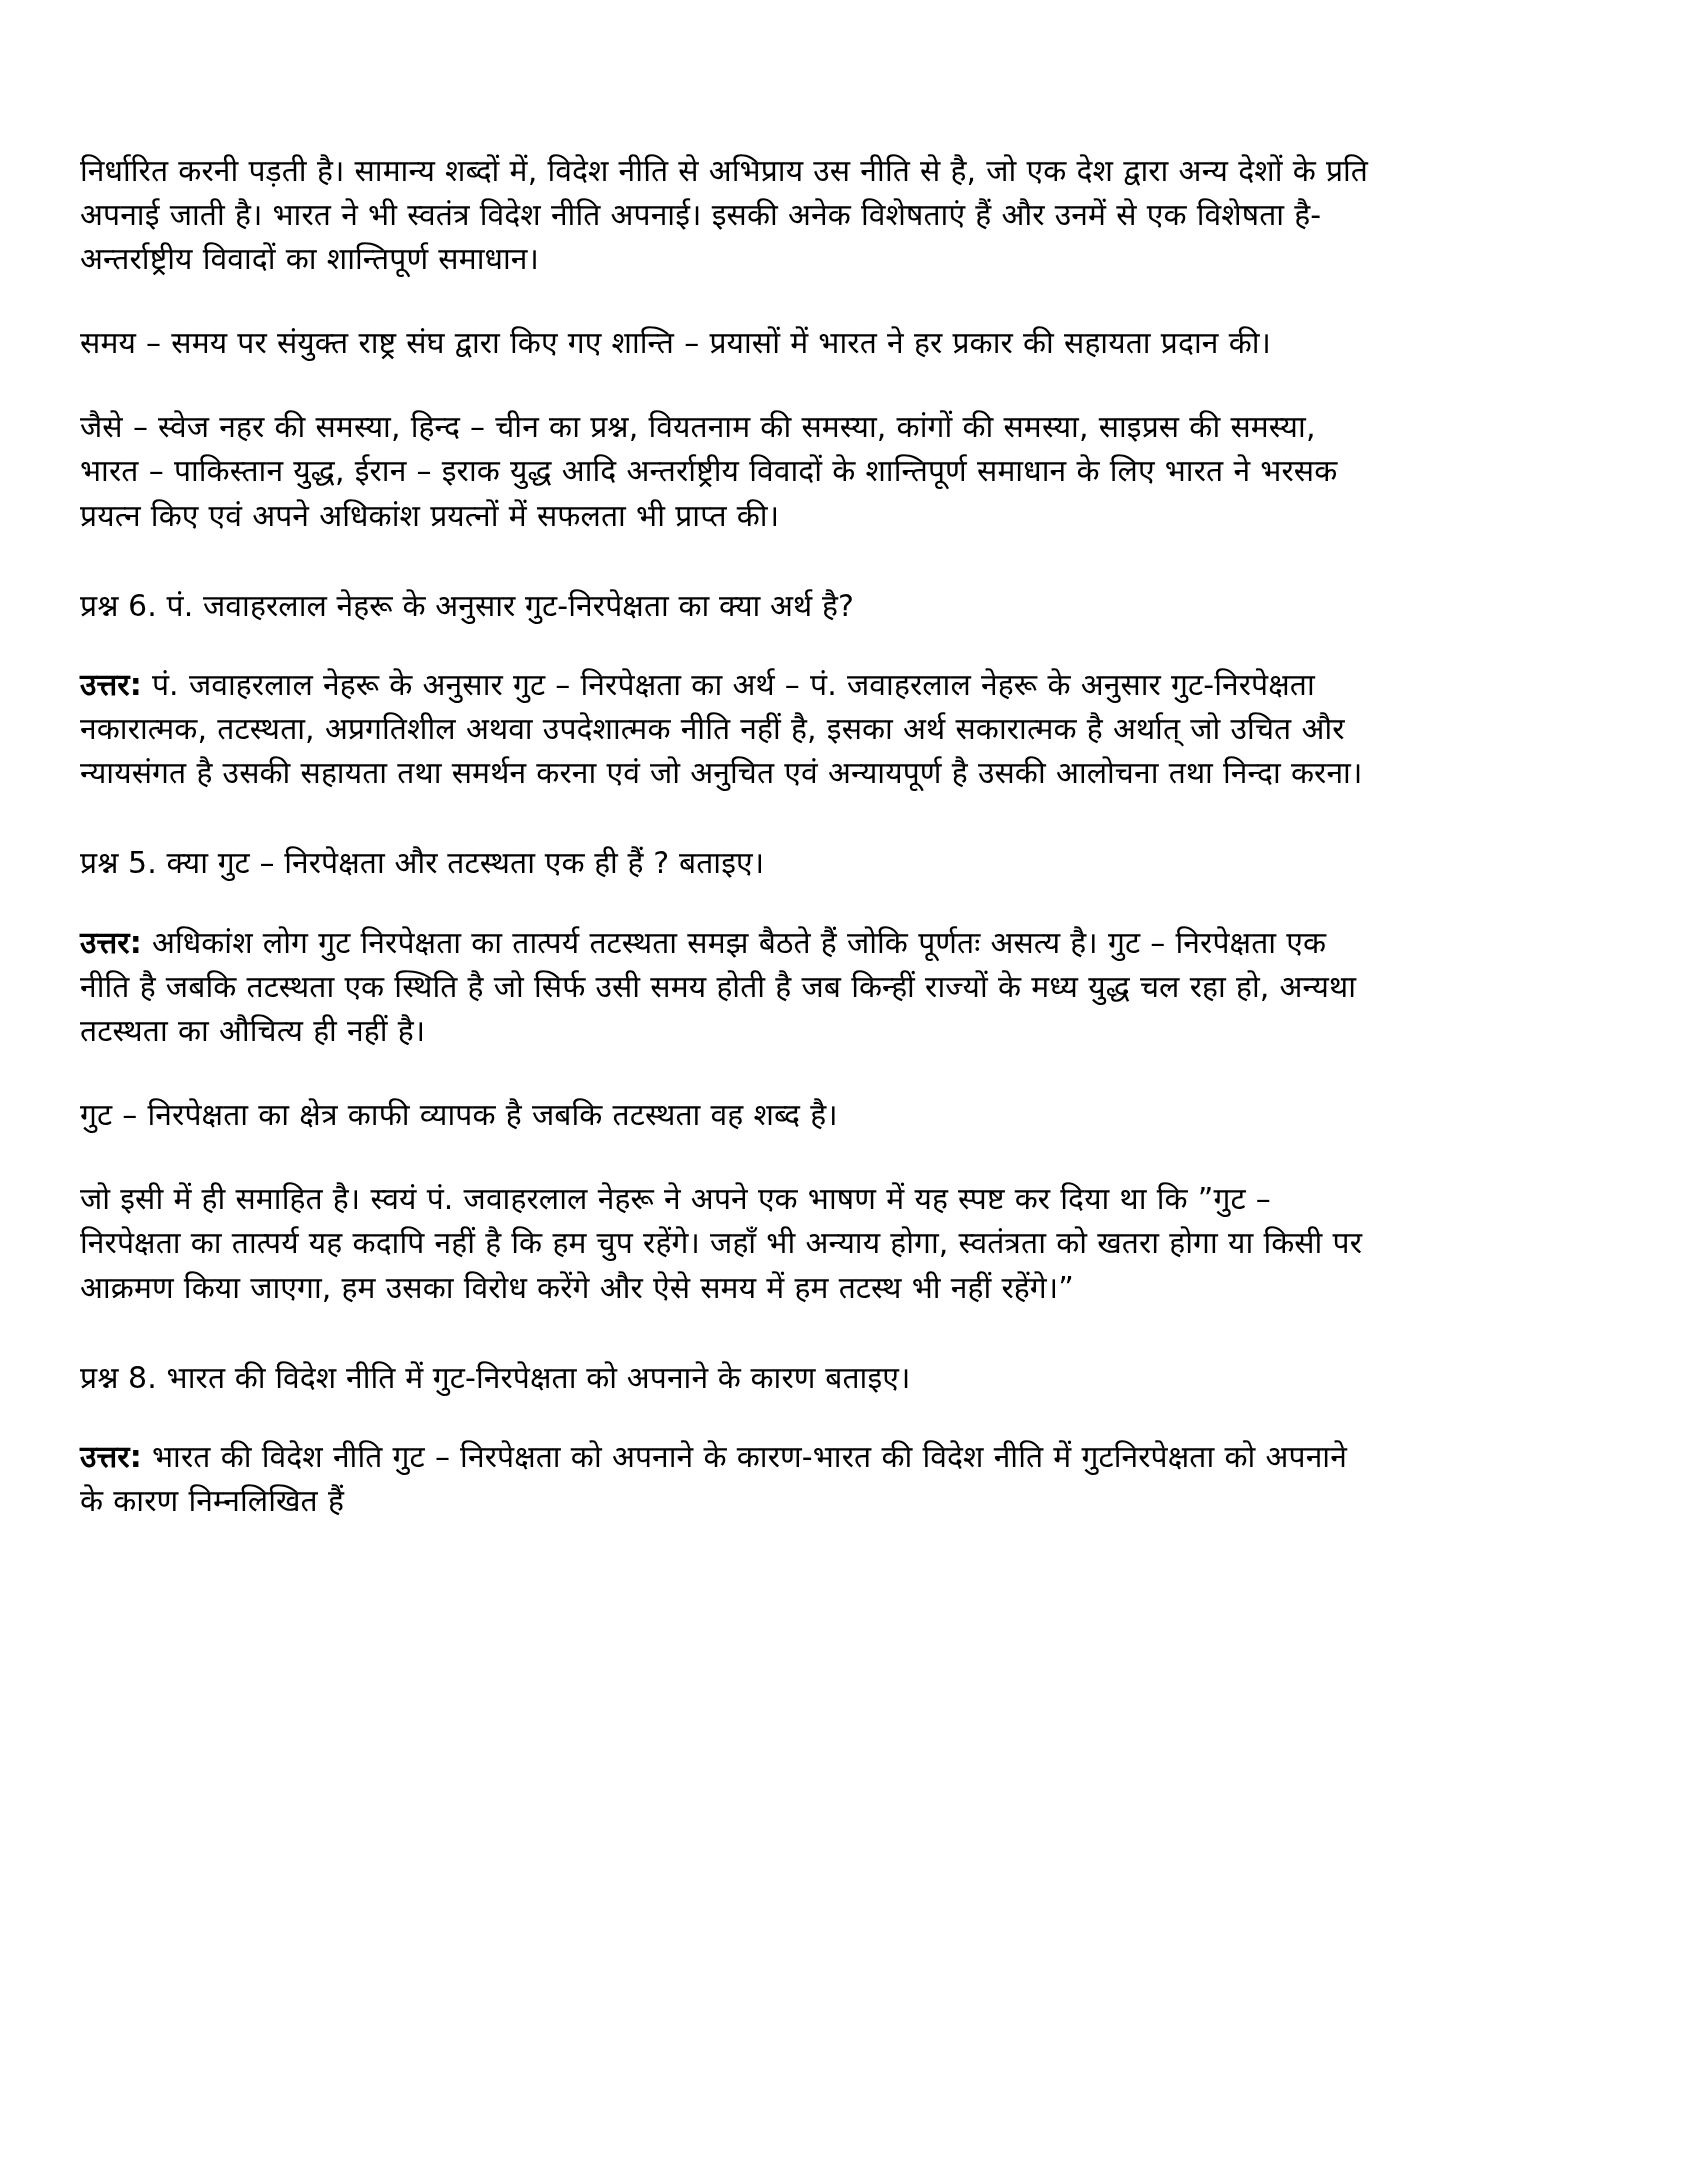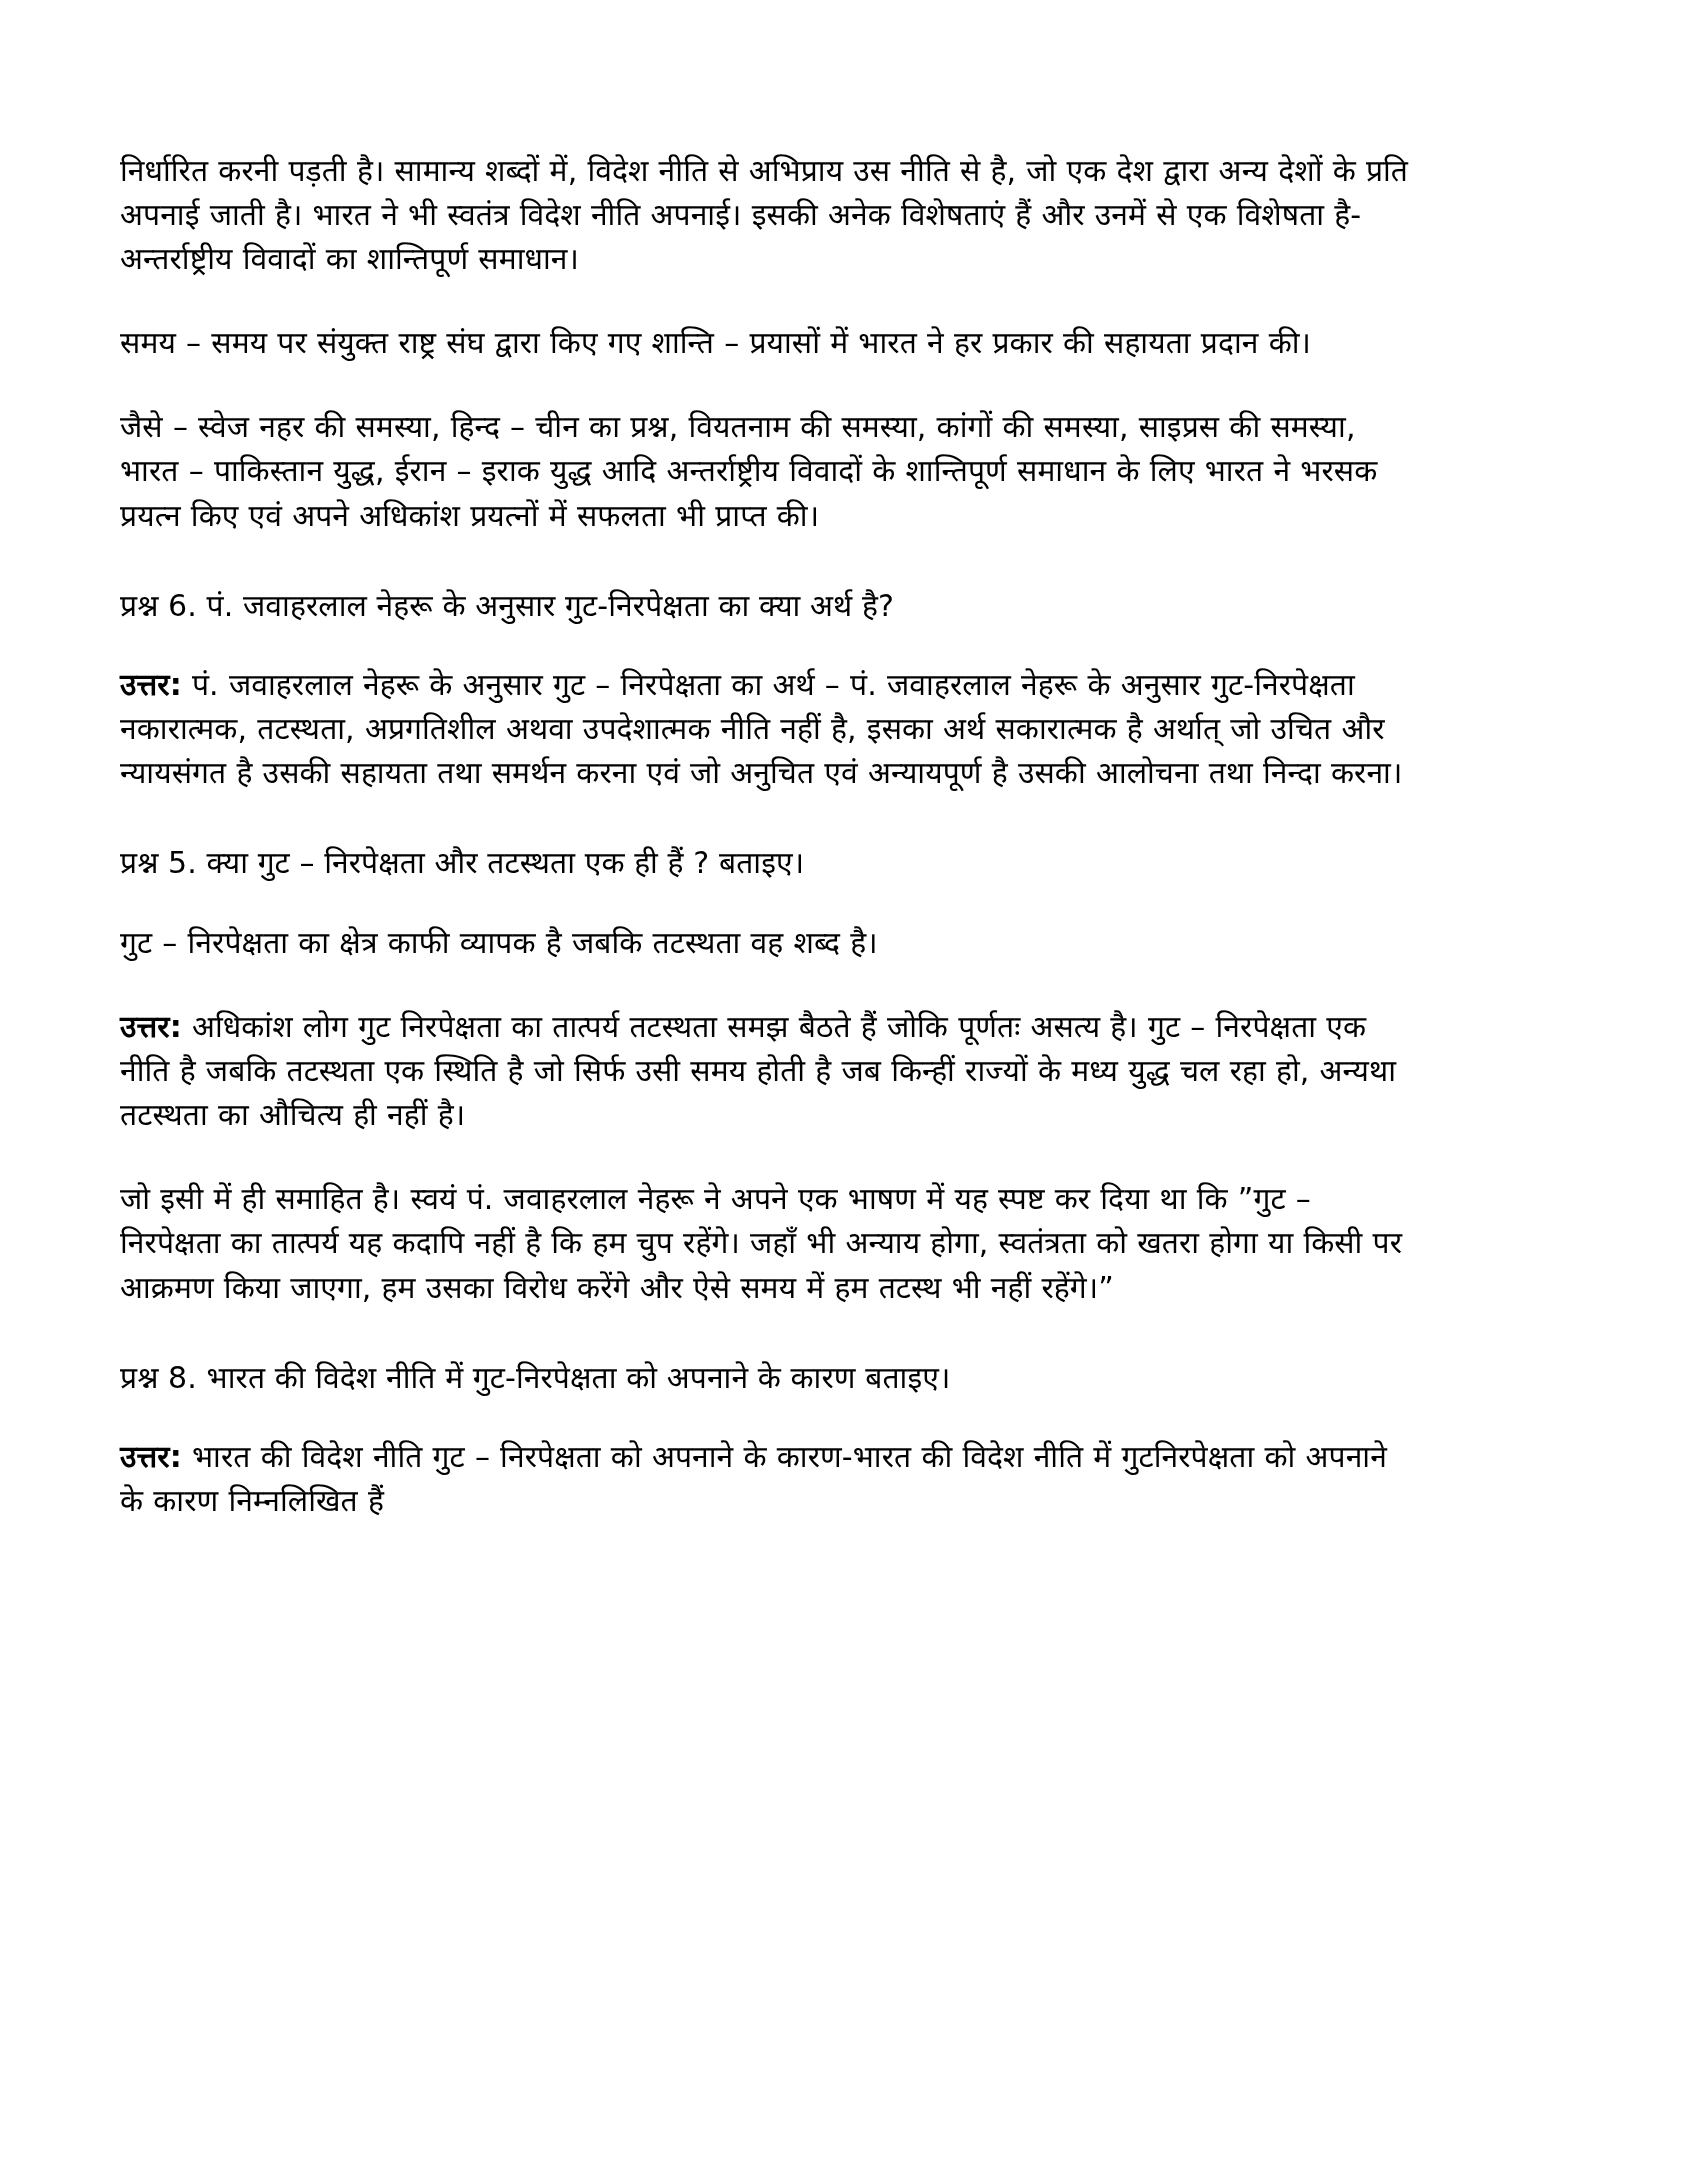--- a/index.html
+++ b/index.html
@@ -14,21 +14,21 @@
     font-family: "DejaVu Sans", "Liberation Sans", sans-serif;
     color: #000000;
     -webkit-font-smoothing: antialiased;
   }
   .page {
     position: relative;
     width: 1683px;
     height: 2178px;
     background: #ffffff;
     box-sizing: border-box;
-    padding: 149px 203px 0 120px;
+    padding: 149px 203px 0 80px;
   }
   .content {
     width: 1292px;
   }
   p.para {
     margin: 0 0 40px 0;
     font-size: 30px;
     line-height: 1.47;
     letter-spacing: 0.1px;
     text-align: left;
@@ -62,25 +62,25 @@
     <p class="para">समय – समय पर संयुक्त राष्ट्र संघ द्वारा किए गए शान्ति – प्रयासों में भारत ने हर प्रकार की सहायता प्रदान की।</p>
     <p class="para block-gap-lg">जैसे – स्वेज नहर की समस्या, हिन्द – चीन का प्रश्न, वियतनाम की समस्या, कांगों की समस्या, साइप्रस की समस्या, भारत – पाकिस्तान युद्ध, ईरान – इराक युद्ध आदि अन्तर्राष्ट्रीय विवादों के शान्तिपूर्ण समाधान के लिए भारत ने भरसक प्रयत्न किए एवं अपने अधिकांश प्रयत्नों में सफलता भी प्राप्त की।</p>
 
     <h2 class="qheading">प्रश्न 6. पं. जवाहरलाल नेहरू के अनुसार गुट-निरपेक्षता का क्या अर्थ है?</h2>
     <p class="para">
       <span class="ans-label">उत्तर:</span>
       <span>पं. जवाहरलाल नेहरू के अनुसार गुट – निरपेक्षता का अर्थ – पं. जवाहरलाल नेहरू के अनुसार गुट-निरपेक्षता नकारात्मक, तटस्थता, अप्रगतिशील अथवा उपदेशात्मक नीति नहीं है, इसका अर्थ सकारात्मक है अर्थात् जो उचित और न्यायसंगत है उसकी सहायता तथा समर्थन करना एवं जो अनुचित एवं अन्यायपूर्ण है उसकी आलोचना तथा निन्दा करना।</span>
     </p>
 
     <h2 class="qheading">प्रश्न 5. क्या गुट – निरपेक्षता और तटस्थता एक ही हैं ? बताइए।</h2>
-    <p class="para">गुट – निरपेक्षता का क्षेत्र काफी व्यापक है जबकि तटस्थता वह शब्द है।</p>
     <p class="para">
       <span class="ans-label">उत्तर:</span>
       <span>अधिकांश लोग गुट निरपेक्षता का तात्पर्य तटस्थता समझ बैठते हैं जोकि पूर्णतः असत्य है। गुट – निरपेक्षता एक नीति है जबकि तटस्थता एक स्थिति है जो सिर्फ उसी समय होती है जब किन्हीं राज्यों के मध्य युद्ध चल रहा हो, अन्यथा तटस्थता का औचित्य ही नहीं है।</span>
     </p>
+    <p class="para">गुट – निरपेक्षता का क्षेत्र काफी व्यापक है जबकि तटस्थता वह शब्द है।</p>
     <p class="para block-gap-lg">जो इसी में ही समाहित है। स्वयं पं. जवाहरलाल नेहरू ने अपने एक भाषण में यह स्पष्ट कर दिया था कि ”गुट – निरपेक्षता का तात्पर्य यह कदापि नहीं है कि हम चुप रहेंगे। जहाँ भी अन्याय होगा, स्वतंत्रता को खतरा होगा या किसी पर आक्रमण किया जाएगा, हम उसका विरोध करेंगे और ऐसे समय में हम तटस्थ भी नहीं रहेंगे।”</p>
 
     <h2 class="qheading">प्रश्न 8. भारत की विदेश नीति में गुट-निरपेक्षता को अपनाने के कारण बताइए।</h2>
     <p class="para">
       <span class="ans-label">उत्तर:</span>
       <span>भारत की विदेश नीति गुट – निरपेक्षता को अपनाने के कारण-भारत की विदेश नीति में गुटनिरपेक्षता को अपनाने के कारण निम्नलिखित हैं</span>
     </p>
 
   </div>
 </div>

